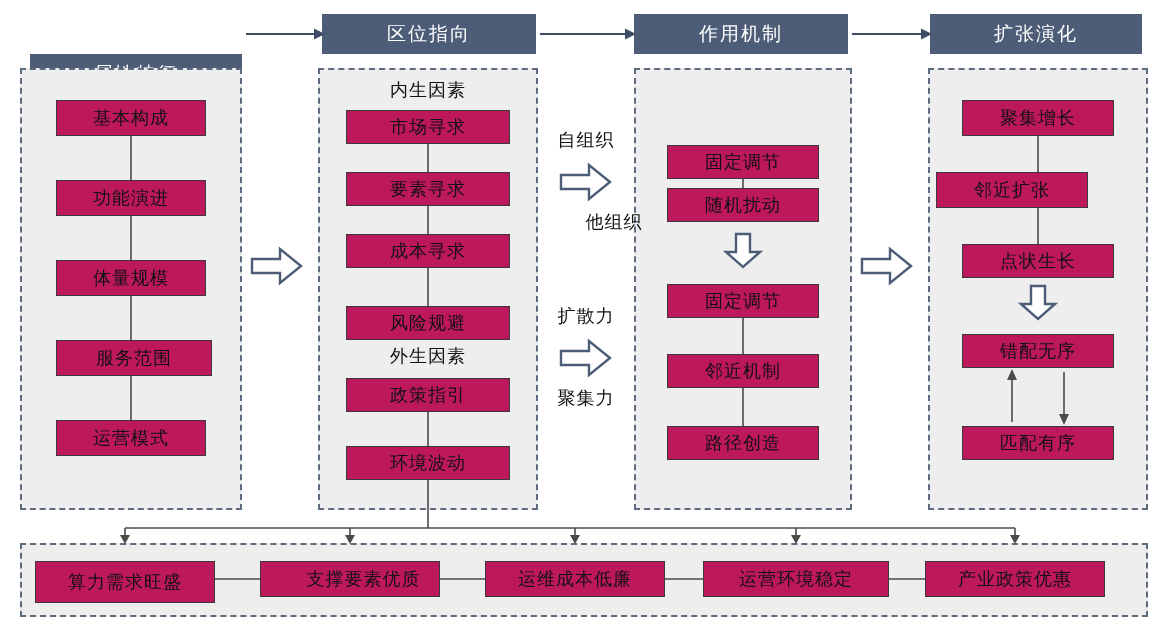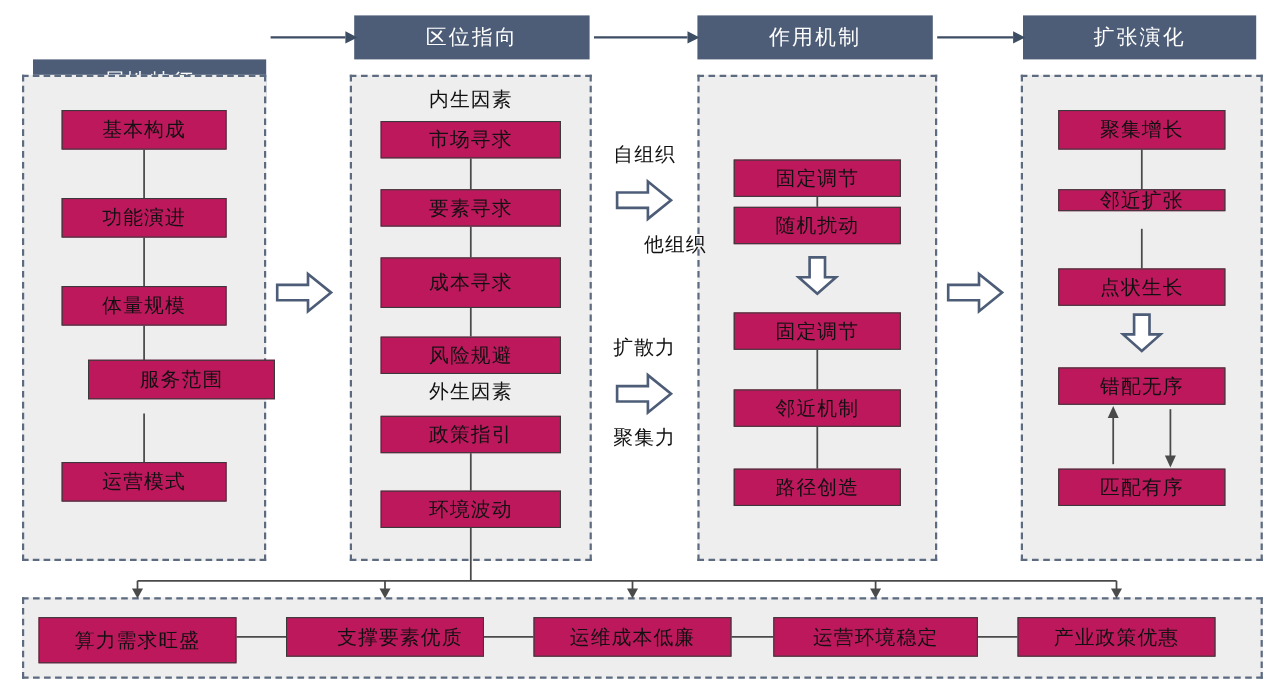--- a/index.html
+++ b/index.html
@@ -118,37 +118,37 @@
 
   <div class="wbox" style="left:56px;top:100px;width:150px;height:36px;">
       <span>基本构成</span>
     </div>
   <div class="wbox" style="left:56px;top:180px;width:150px;height:36px;">
       <span>功能演进</span>
     </div>
   <div class="wbox" style="left:56px;top:260px;width:150px;height:36px;">
       <span>体量规模</span>
     </div>
-  <div class="wbox" style="left:56px;top:327px;width:170px;height:36px;margin-left:24px;">
+  <div class="wbox" style="left:56px;top:340px;width:156px;height:36px;">
       <span>服务范围</span>
     </div>
   <div class="wbox" style="left:56px;top:420px;width:150px;height:36px;">
       <span>运营模式</span>
     </div>
 
   <div class="glabel" style="left:346px;top:76px;width:164px;height:28px;">
       <span>内生因素</span>
     </div>
   <div class="wbox" style="left:346px;top:110px;width:164px;height:34px;">
       <span>市场寻求</span>
     </div>
   <div class="wbox" style="left:346px;top:172px;width:164px;height:34px;">
       <span>要素寻求</span>
     </div>
-  <div class="wbox" style="left:346px;top:234px;width:164px;height:46px;">
+  <div class="wbox" style="left:346px;top:234px;width:164px;height:34px;">
       <span>成本寻求</span>
     </div>
   <div class="wbox" style="left:346px;top:306px;width:164px;height:34px;">
       <span>风险规避</span>
     </div>
   <div class="glabel" style="left:346px;top:342px;width:164px;height:28px;">
       <span>外生因素</span>
     </div>
   <div class="wbox" style="left:346px;top:378px;width:164px;height:34px;">
       <span>政策指引</span>
@@ -182,21 +182,21 @@
   <div class="wbox" style="left:667px;top:354px;width:152px;height:34px;">
       <span>邻近机制</span>
     </div>
   <div class="wbox" style="left:667px;top:426px;width:152px;height:34px;">
       <span>路径创造</span>
     </div>
 
   <div class="wbox" style="left:962px;top:100px;width:152px;height:36px;">
       <span>聚集增长</span>
     </div>
-  <div class="wbox" style="left:962px;top:172px;width:152px;height:20px;">
+  <div class="wbox" style="left:936px;top:172px;width:152px;height:36px;">
       <span>邻近扩张</span>
     </div>
   <div class="wbox" style="left:962px;top:244px;width:152px;height:34px;">
       <span>点状生长</span>
     </div>
   <div class="wbox" style="left:962px;top:334px;width:152px;height:34px;">
       <span>错配无序</span>
     </div>
   <div class="wbox" style="left:962px;top:426px;width:152px;height:34px;">
       <span>匹配有序</span>

